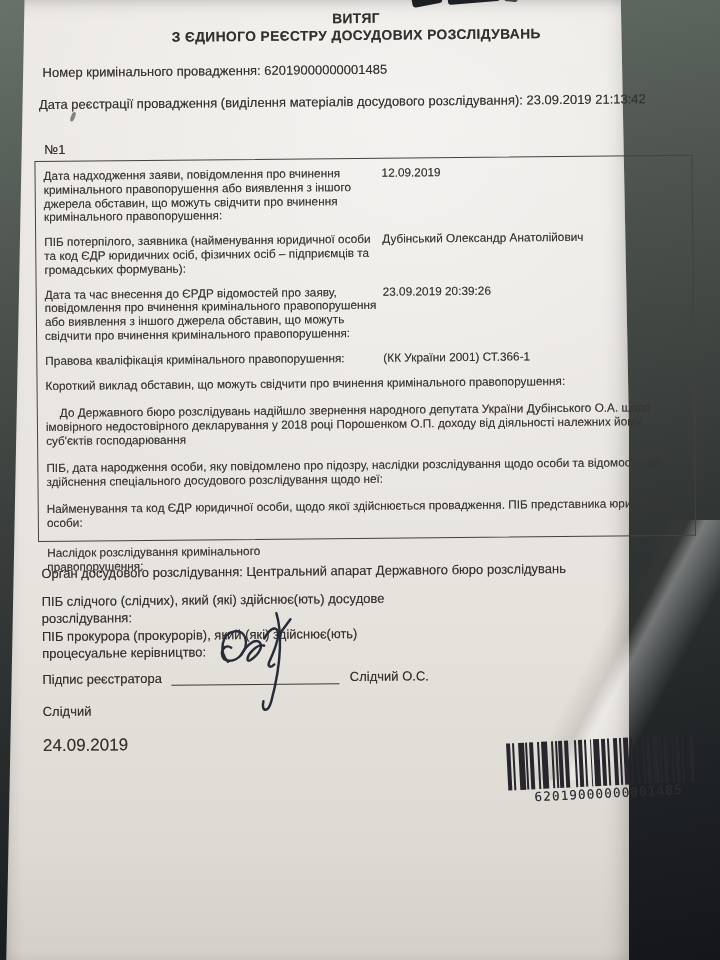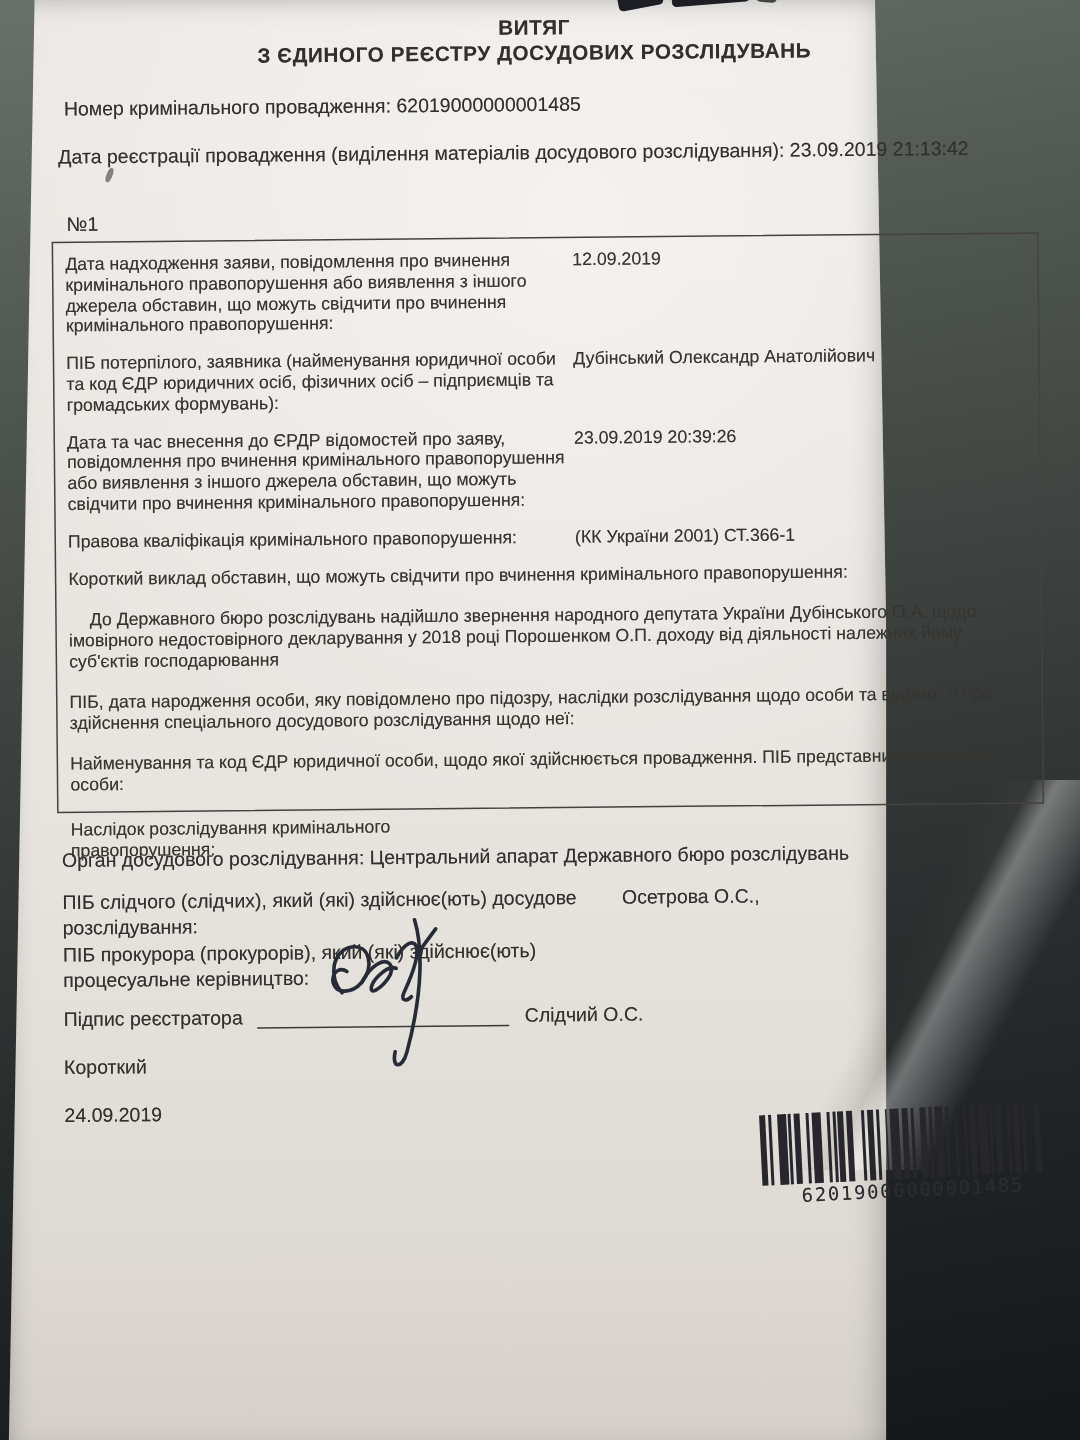--- a/index.html
+++ b/index.html
@@ -2,21 +2,21 @@
 <html><head>
 <meta charset="utf-8">
 <style>
   html,body{margin:0;padding:0;}
   body{
     width:720px;height:960px;overflow:hidden;
     background:linear-gradient(170deg,#68716a 0%,#4a504b 30%,#272b2c 70%,#14161a 100%);
     font-family:"Liberation Sans",sans-serif;
     -webkit-font-smoothing:antialiased;
   }
-  .photo{position:relative;width:591px;height:960px;}
+  .photo{position:relative;width:591px;height:960px;padding-left:38px;}
   .paper{
     position:absolute;inset:0;
     background:
       radial-gradient(120% 70% at 65% 15%, rgba(255,255,255,0.45), rgba(255,255,255,0) 60%),
       linear-gradient(180deg,#ece9e5 0%,#e8e5e0 55%,#ded9d3 88%,#d4cfc8 100%);
     clip-path:polygon(3.9% 0%, 98.7% 0%, 100% 44.5%, 100% 100%, 1.0% 100%);
     box-shadow:inset 14px 0 20px -12px rgba(0,0,0,0.35), inset -16px 10px 24px -16px rgba(0,0,0,0.3);
   }
   .crease{
     position:absolute;left:520px;top:520px;width:200px;height:260px;
@@ -45,21 +45,21 @@
   .legal{margin-bottom:16px;}
   .outcome{width:245px;}
   .authority{left:40px;top:563px;font-size:13px;}
   .invrow{left:40px;top:591px;display:flex;font-size:13px;line-height:16.5px;}
   .invrow .lbl{width:365px;}
   .invrow .val{margin-left:8px;white-space:nowrap;}
   .pros{left:40px;top:626px;width:352px;font-size:13px;line-height:16.5px;}
   .sigrow{left:40px;top:669px;display:flex;align-items:flex-end;font-size:13px;}
   .sigline{width:168px;border-bottom:1.2px solid #3c3a37;height:14px;margin:0 10px;}
   .role{left:40px;top:701px;font-size:13px;}
-  .date{left:40px;top:733px;font-size:13px;}
+  .date{left:40px;top:733px;font-size:17px;}
   .signature{left:196px;top:606px;width:118px;height:114px;transform:rotate(2deg);}
   .barcode{left:503px;top:745px;width:200px;transform:rotate(-2.3deg);transform-origin:left top;}
   .bars{display:flex;align-items:stretch;height:47px;}
   .bars .b{background:#26262c;}
   .bars .s{background:transparent;}
   .bcnum{text-align:center;font-family:"DejaVu Sans Mono",monospace;font-size:12.5px;letter-spacing:1.2px;color:#2a2a30;margin-top:0px;}
   .smudge{position:absolute;background:#1c1e24;border-radius:3px;}
   .sm1{left:416px;top:-5px;width:30px;height:11px;transform:rotate(-10deg);}
   .sm2{left:452px;top:-4px;width:52px;height:8px;transform:rotate(-4deg);}
   .sm3{left:508px;top:-3px;width:14px;height:6px;transform:rotate(6deg);opacity:.8;}
@@ -109,40 +109,39 @@
       <div class="para">До Державного бюро розслідувань надійшло звернення народного депутата України Дубінського О.А. щодо імовірного недостовірного декларування у 2018 році Порошенком О.П. доходу від діяльності належних йому суб'єктів господарювання</div>
       <div class="suspect">ПІБ, дата народження особи, яку повідомлено про підозру, наслідки розслідування щодо особи та відомості про здійснення спеціального досудового розслідування щодо неї:</div>
       <div class="legal">Найменування та код ЄДР юридичної особи, щодо якої здійснюється провадження. ПІБ представника юридичної особи:</div>
       <div class="outcome">Наслідок розслідування кримінального правопорушення:</div>
     </div>
 
     <div class="abs authority">Орган досудового розслідування: Центральний апарат Державного бюро розслідувань</div>
 
     <div class="abs invrow">
       <div class="lbl">ПІБ слідчого (слідчих), який (які) здійснює(ють) досудове розслідування:</div>
-      <div class="val">Осетрова О.С.,</div>
     </div>
 
     <div class="abs pros">ПІБ прокурора (прокурорів), який (які) здійснює(ють) процесуальне керівництво:</div>
 
     <div class="abs sigrow">
       <span>Підпис реєстратора</span>
       <span class="sigline"></span>
       <span>Слідчий О.С.</span>
     </div>
 
     <svg class="abs signature" viewBox="0 0 150 160" fill="none" stroke="#272b38" stroke-width="3.4" stroke-linecap="round">
       <path d="M34,78 C20,64 24,38 42,35 C58,32 64,52 52,68 C43,79 26,80 25,66 C25,58 32,54 38,58"></path>
       <path d="M52,68 C60,52 72,44 78,50 C84,57 73,70 65,75 C59,78 60,69 68,61 C74,55 80,52 84,54"></path>
       <path d="M84,44 C90,32 98,26 102,32 C106,40 98,62 92,76 C89,83 93,86 99,80"></path>
       <path d="M100,8 C108,32 110,74 96,132 C92,148 82,148 85,132"></path>
       <path d="M106,36 L120,16"></path>
     </svg>
 
-    <div class="abs role">Короткий</div>
+    <div class="abs role">Слідчий</div>
     <div class="abs date">24.09.2019</div>
 
     <div class="abs barcode">
       <div class="bars" id="bars">
           <div class="b" style="width: 3.9px;"></div>
           <div class="s" style="width: 1.95px;"></div>
           <div class="b" style="width: 1.95px;"></div>
           <div class="s" style="width: 3.9px;"></div>
           <div class="b" style="width: 5.85px;"></div>
           <div class="s" style="width: 1.95px;"></div>

